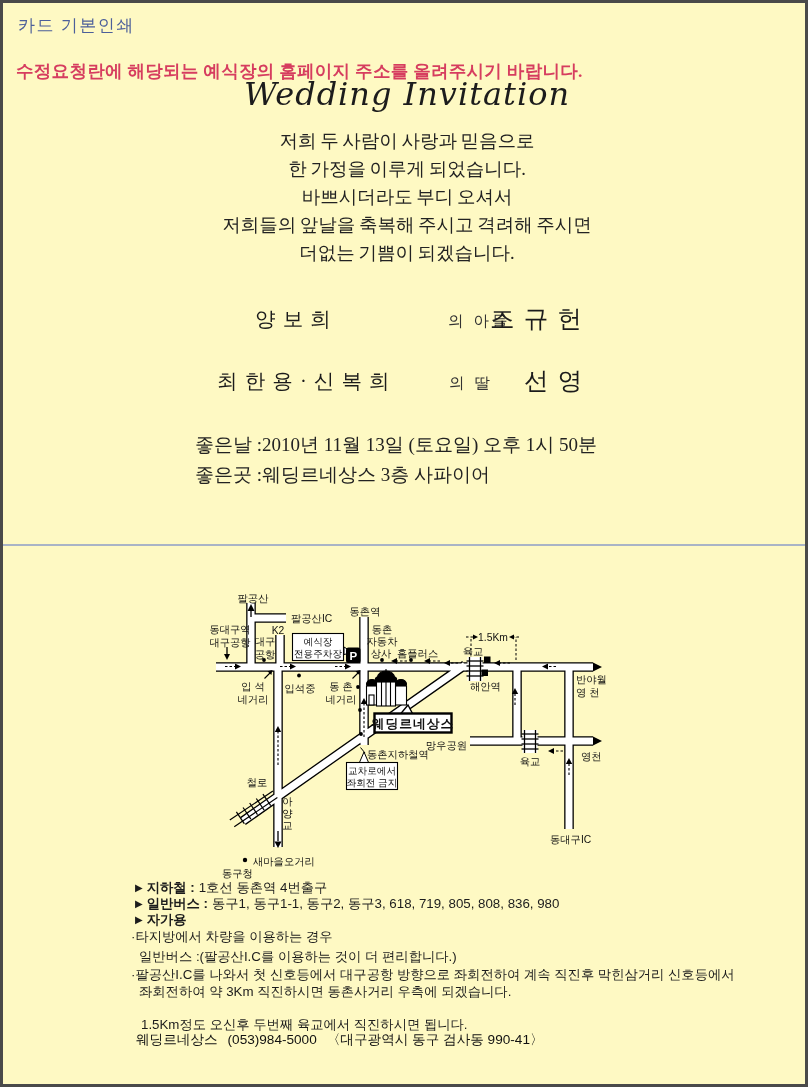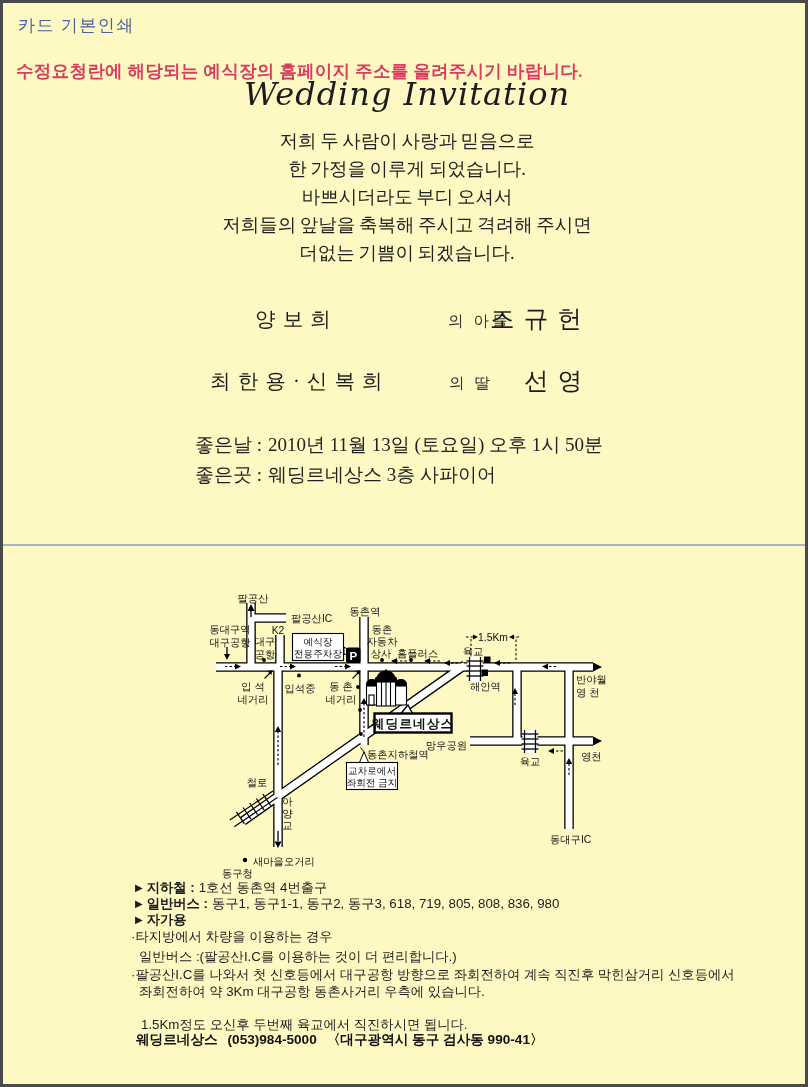--- a/index.html
+++ b/index.html
@@ -13,27 +13,27 @@
   .notice{left:13px;top:56px;font-size:17.5px;font-weight:bold;color:#d63d5f;letter-spacing:0.3px;font-family:"Liberation Serif","DejaVu Serif",serif;text-align:center;}
   .script-heading{left:0;top:72px;width:808px;text-align:center;font-family:"DejaVu Serif","Liberation Serif",serif;
     font-style:italic;font-size:32px;letter-spacing:1px;color:#1c1c1c;}
   .msg-line{left:0;width:808px;text-align:center;font-family:"Liberation Serif","DejaVu Serif",serif;
     font-size:18.5px;color:#222;word-spacing:-1px;}
   .fam{font-family:"Liberation Serif","DejaVu Serif",serif;color:#1b1b1b;white-space:nowrap;}
   .fam.parent{font-size:20.5px;letter-spacing:1px;}
   .fam.rel{font-size:15.5px;letter-spacing:3px;color:#333;margin-left:38px;}
   .fam.big{font-size:24.5px;font-weight:normal;letter-spacing:1.5px;}
   .sched{left:192px;font-size:19px;font-family:"Liberation Serif","DejaVu Serif",serif;color:#222;}
-  .sched .lab{margin-right:6px;}
+  .sched .lab{margin-right:0;}
   .divider{left:0;top:541px;width:808px;height:2px;background:#a9b4c6;}
   .t-row{left:122px;font-size:13.3px;color:#1c1c1c;white-space:nowrap;padding-left:10px;}
   .t-row .bullet{font-size:10px;margin-right:4px;vertical-align:1px;}
   .t-row b{margin-right:4px;}
   .c-line{font-size:13.3px;color:#1c1c1c;white-space:nowrap;}
-  .footer-line{left:133px;top:1028px;font-size:13.6px;font-weight:bold;color:#111;white-space:nowrap;}
+  .footer-line{left:133px;top:1028px;font-size:13.6px;font-weight:normal;color:#111;white-space:nowrap;}
   .footer-line span{margin-right:10px;}
   svg text{font-family:"Liberation Sans","DejaVu Sans",sans-serif;font-size:10.3px;fill:#111;}
   svg text.venue-t{font-size:12.8px;font-weight:bold;letter-spacing:1px;}
   svg text.small{font-size:9.6px;}
   svg text.p-letter{font-size:11.5px;font-weight:bold;fill:#fff;}
 </style>
 </head>
 <body>
 
 <div id="page">
@@ -45,21 +45,21 @@
   <div class="abs msg-line" style="top:125px">저희 두 사람이 사랑과 믿음으로</div>
   <div class="abs msg-line" style="top:153px">한 가정을 이루게 되었습니다.</div>
   <div class="abs msg-line" style="top:181px">바쁘시더라도 부디 오셔서</div>
   <div class="abs msg-line" style="top:209px">저희들의 앞날을 축복해 주시고 격려해 주시면</div>
   <div class="abs msg-line" style="top:237px">더없는 기쁨이 되겠습니다.</div>
 
   <span class="abs fam parent" style="left:252px;top:302px">양 보 희</span>
   <span class="abs fam rel" style="left:407px;top:308px">의 아들</span>
   <span class="abs fam big" style="left:487px;top:299px">조 규 헌</span>
 
-  <span class="abs fam parent" style="left:207px;top:364px">최 한 용 · 신 복 희</span>
+  <span class="abs fam parent" style="left:214px;top:364px">최 한 용 · 신 복 희</span>
   <span class="abs fam rel" style="left:408px;top:370px">의 딸</span>
   <span class="abs fam big" style="left:521px;top:361px">선 영</span>
 
   <div class="abs sched" style="top:429px">
     <span class="lab">좋은날 :</span><span>2010년 11월 13일 (토요일) 오후 1시 50분</span>
   </div>
   <div class="abs sched" style="top:459px">
     <span class="lab">좋은곳 :</span><span>웨딩르네상스 3층 사파이어</span>
   </div>
 
@@ -257,20 +257,20 @@
   <div class="abs t-row" style="top:892px">
     <span class="bullet">▶</span><b>일반버스 :</b><span>동구1, 동구1-1, 동구2, 동구3, 618, 719, 805, 808, 836, 980</span>
   </div>
   <div class="abs t-row" style="top:908px">
     <span class="bullet">▶</span><b>자가용</b><span></span>
   </div>
 
   <div class="abs c-line" style="left:128px;top:925px">·타지방에서 차량을 이용하는 경우</div>
   <div class="abs c-line" style="left:136px;top:945px">일반버스 :(팔공산I.C를 이용하는 것이 더 편리합니다.)</div>
   <div class="abs c-line" style="left:128px;top:963px">·팔공산I.C를 나와서 첫 신호등에서 대구공항 방향으로 좌회전하여 계속 직진후 막힌삼거리 신호등에서</div>
-  <div class="abs c-line" style="left:136px;top:980px">좌회전하여 약 3Km 대구공항 동촌사거리 우측에 있습니다.</div>
+  <div class="abs c-line" style="left:136px;top:980px">좌회전하여 약 3Km 직진하시면 동촌사거리 우측에 되겠습니다.</div>
   <div class="abs c-line" style="left:138px;top:1013px">1.5Km정도 오신후 두번째 육교에서 직진하시면 됩니다.</div>
 
   <div class="abs footer-line">
     <span>웨딩르네상스</span><span>(053)984-5000</span><span>〈대구광역시 동구 검사동 990-41〉</span>
   </div>
 
 </div>
 
 </body></html>

